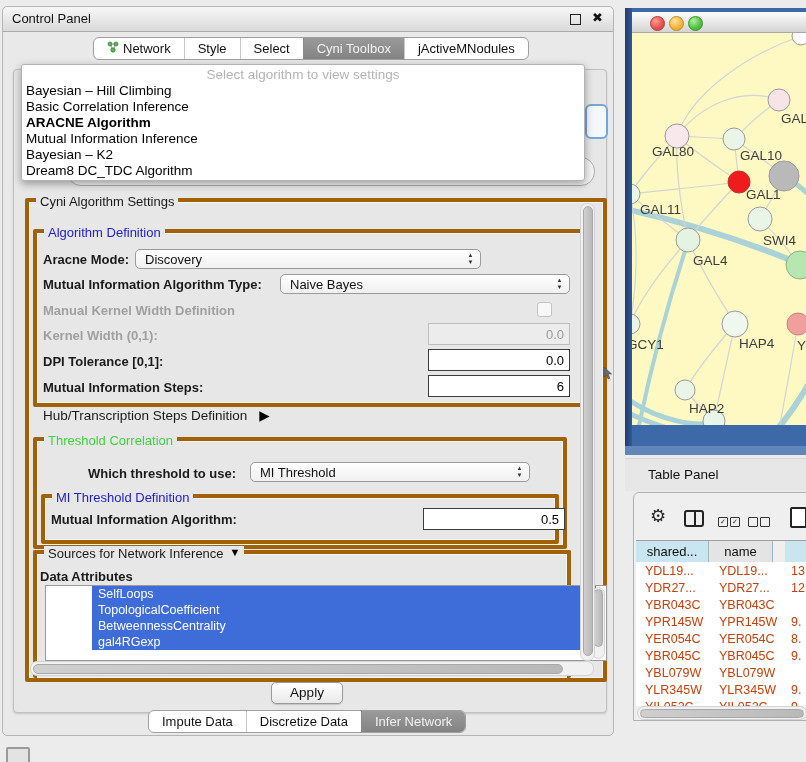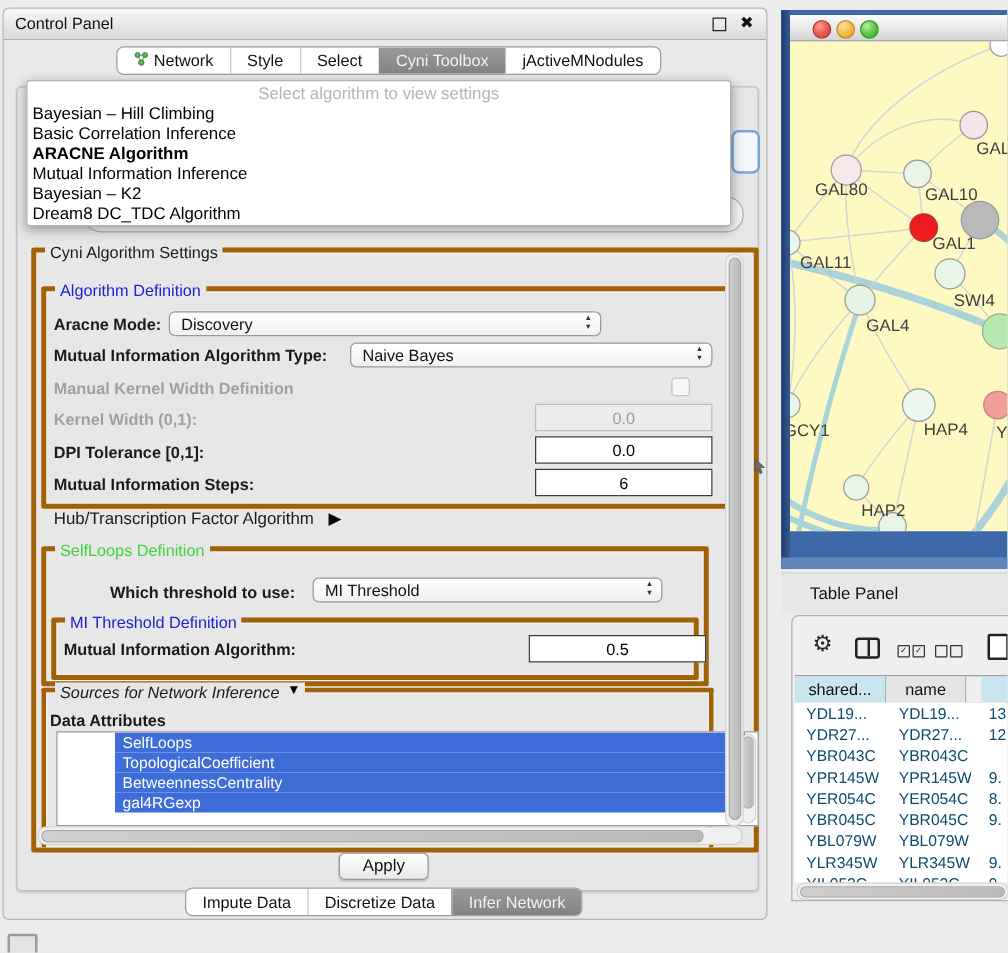--- a/index.html
+++ b/index.html
@@ -36,21 +36,21 @@
   .gtitle.black{color:#1a1a1a;}
   .gtitle.blue{color:#2121d1;}
   .gtitle.green{color:#3ed43e;}
   .lbl{font-size:13px;font-weight:bold;color:#1a1a1a;white-space:nowrap;}
   .lbl.dis{color:#a0a0a0;}
   
   .combo{border:1px solid #9a9a9a;border-radius:5px;background:linear-gradient(#ffffff,#f0f0f0);height:20px;box-sizing:border-box;}
   .combo .val{position:absolute;left:9px;top:2px;font-size:13px;color:#111;white-space:nowrap;}
   .stepper{position:absolute;right:5px;top:2px;width:9px;height:14px;font-size:6px;line-height:7px;color:#333;text-align:center;}
   
-  .field{border:1px solid #3c3c3c;background:#fff;font-size:13px;color:#000;text-align:center;
+  .field{border:1px solid #3c3c3c;background:#fff;font-size:13px;color:#000;text-align:right;
          padding:0 5px;box-sizing:border-box;height:22px;font-family:"Liberation Sans",sans-serif;}
   .field.dis{border:1px solid #bdbdbd;background:#ececec;color:#9b9b9b;}
   .checkbox{width:13px;height:13px;border:1px solid #c3c3c3;border-radius:3px;background:#f7f7f7;}
   
   .attr-list{border:1px solid #9a9a9a;background:#fff;overflow:hidden;padding-left:46px;}
   .attr-item{height:16px;line-height:16px;background:#3e6cd8;color:#fff;font-size:12.5px;padding-left:6px;width:498px;}
   
   .sb-track-v{background:#f1f1f1;border:1px solid #d3d3d3;border-radius:7px;}
   .sb-thumb{background:linear-gradient(90deg,#cfcfcf,#b9b9b9);border:1px solid #a8a8a8;border-radius:6px;}
   .sb-track-h{background:#f1f1f1;border:1px solid #d3d3d3;border-radius:7px;}
@@ -66,21 +66,21 @@
   .tl.red{left:18px;background:radial-gradient(circle at 35% 30%,#ff9d97,#e8564e 55%,#c94440);border:1px solid #b13a36;}
   .tl.yellow{left:37px;background:radial-gradient(circle at 35% 30%,#ffe2a0,#f5b63e 55%,#d89b2d);border:1px solid #bd8a26;}
   .tl.green{left:56px;background:radial-gradient(circle at 35% 30%,#b4f0a4,#54c443 55%,#3da32e);border:1px solid #379527;}
   .net-canvas{left:7px;top:25px;width:208px;height:392px;background:#fef9c3;overflow:hidden;}
   .node-label{font-size:13.5px;fill:#3d3d3d;font-family:"Liberation Sans",sans-serif;}
   
   .tp-bar{left:625px;top:458px;width:181px;height:32px;background:#e7e7e7;border-top:1px solid #d6d6d6;}
   .tp-title{left:23px;top:8px;font-size:13.5px;color:#111;}
   .tp-panel{left:633px;top:492px;width:173px;height:227px;background:#efefef;border:1px solid #b0b0b0;border-radius:6px 0 0 0;}
   .tbl-hdr{font-size:13px;color:#111;text-align:center;line-height:21px;border-right:1px solid #9fb6bf;box-sizing:border-box;overflow:hidden;}
-  .cell{font-size:12.5px;color:#0c4a6e;line-height:17px;white-space:nowrap;overflow:hidden;}
+  .cell{font-size:12.5px;color:#c2410c;line-height:17px;white-space:nowrap;overflow:hidden;}
   .icon-col{width:16px;height:13px;border:2px solid #222;border-radius:3px;}
   .icon-col::after{content:"";position:absolute;left:50%;top:0;width:2px;height:100%;background:#222;}
   .cbx{display:inline-block;width:8px;height:8px;border:1.5px solid #333;border-radius:1px;font-size:7px;line-height:8px;text-align:center;color:#222;vertical-align:middle;margin-right:2px;}
   .doc-icon{width:13px;height:17px;border:2px solid #222;border-radius:2px;background:#fff;}
 </style>
 </head>
 <body>
 
 <div class="abs cp-window">
 
@@ -159,42 +159,42 @@
   <div class="abs lbl dis" style="left:40px;top:321px;">Kernel Width (0,1):</div>
   <input class="abs field dis" style="left: 425px; top: 316px; width: 142px;" readonly="" value="0.0">
 
   <div class="abs lbl" style="left:40px;top:347px;">DPI Tolerance [0,1]:</div>
   <input class="abs field" style="left: 425px; top: 342px; width: 142px;" value="0.0">
 
   <div class="abs lbl" style="left:40px;top:373px;">Mutual Information Steps:</div>
   <input class="abs field" style="left: 425px; top: 368px; width: 142px;" value="6">
 
   <div class="abs" style="left:40px;top:400px;font-size:13.5px;color:#1a1a1a;">
-    <span>Hub/Transcription Factor Algorithm</span>
+    <span>Hub/Transcription Steps Definition</span>
     <span style="display:inline-block;margin-left:8px;color:#000;">▶</span>
   </div>
 
   <div class="abs group" style="left:30px;top:430px;width:526px;height:104px;">
-    <div class="gtitle green">SelfLoops Definition</div>
+    <div class="gtitle green">Threshold Correlation</div>
   </div>
 
   <div class="abs lbl" style="left:85px;top:459px;">Which threshold to use:</div>
   <div class="abs combo" style="left:247px;top:455px;width:280px;">
     <span class="val">MI Threshold</span>
     <span class="stepper">▲<br>▼</span>
   </div>
 
   <div class="abs group" style="left:38px;top:487px;width:510px;height:42px;">
     <div class="gtitle blue">MI Threshold Definition</div>
   </div>
   <div class="abs lbl" style="left:48px;top:505px;">Mutual Information Algorithm:</div>
   <input class="abs field" style="left: 420px; top: 501px; width: 142px;" value="0.5">
 
   <div class="abs group" style="left:30px;top:543px;width:530px;height:124px;border-bottom:none;">
-    <div class="gtitle black" style="display:flex;align-items:flex-start;gap:6px;font-style:italic;">
+    <div class="gtitle black" style="display:flex;align-items:flex-start;gap:6px;">
       <span>Sources for Network Inference</span>
       <span style="font-size:11px;color:#000;">▼</span>
     </div>
   </div>
   <div class="abs lbl" style="left:37px;top:562px;">Data Attributes</div>
 
   <div class="abs attr-list" style="left:42px;top:578px;width:514px;height:74px;">
     <div class="attr-item">SelfLoops</div>
     <div class="attr-item">TopologicalCoefficient</div>
     <div class="attr-item">BetweennessCentrality</div>

